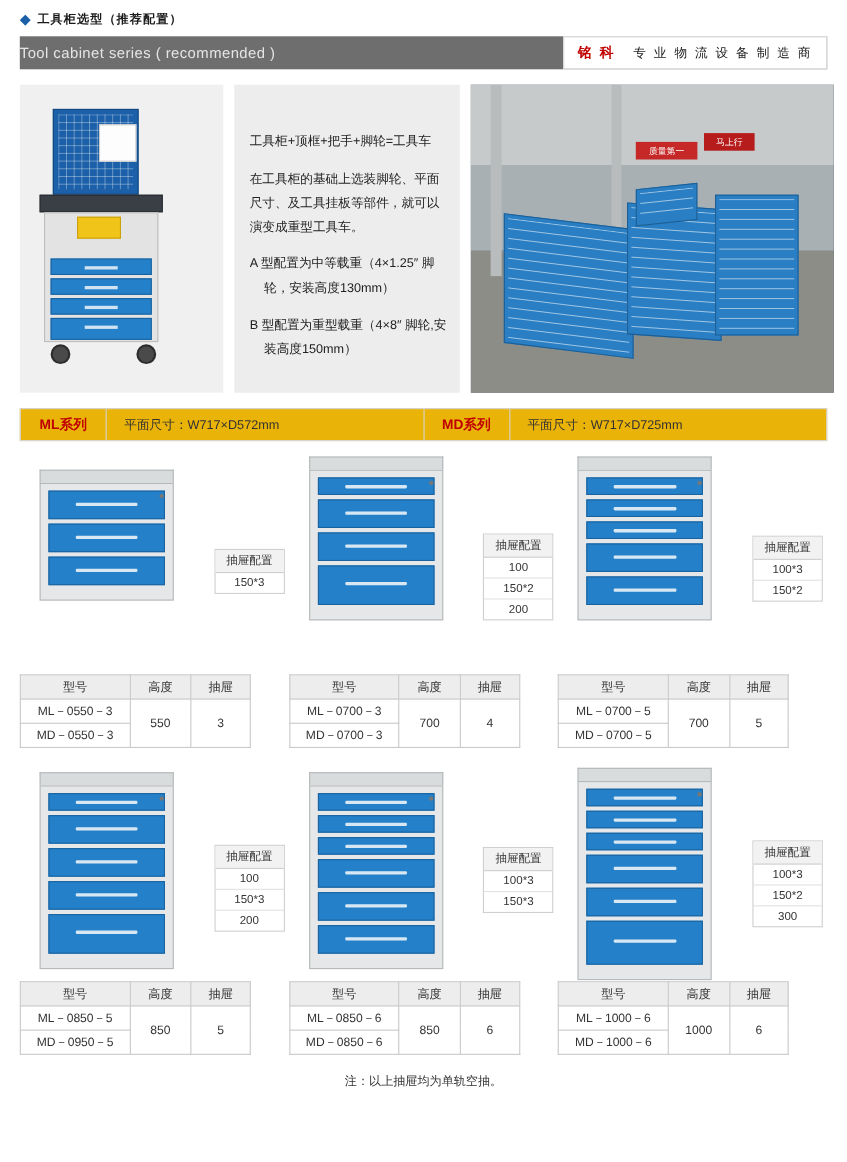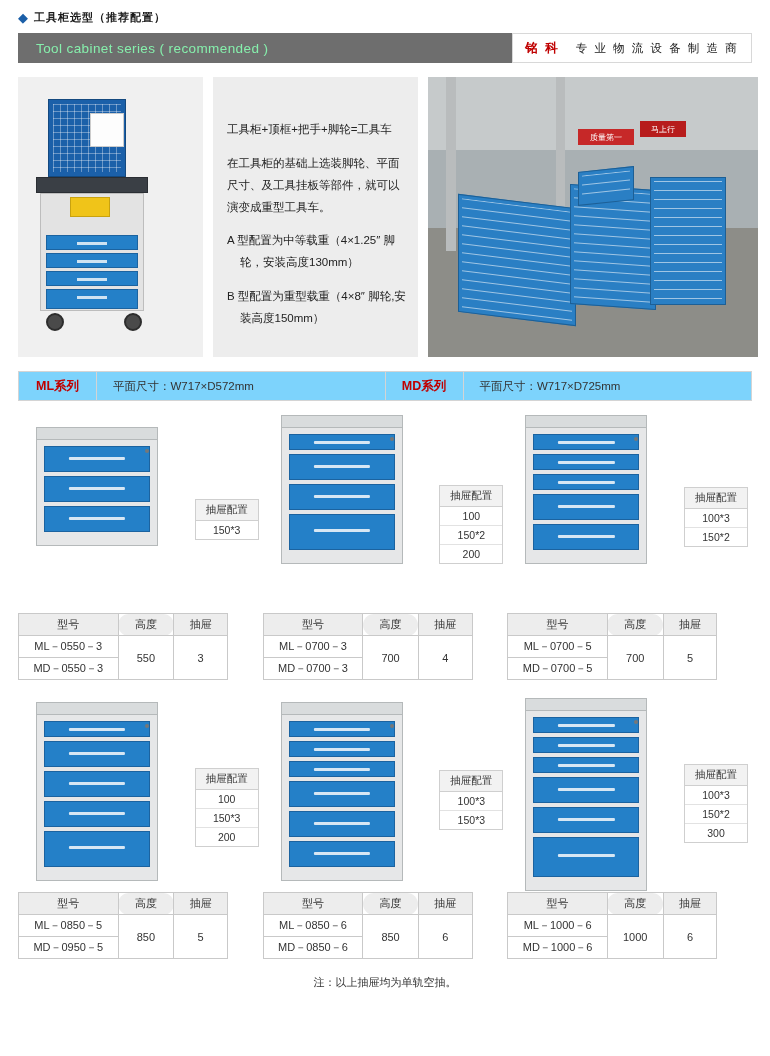--- a/index.html
+++ b/index.html
@@ -26,22 +26,21 @@
   }
   .title-bar {
     margin:4px 18px 0 18px;
     height:30px;
     background:#6e6e6e;
     display:flex; align-items:stretch;
   }
   .title-bar-left {
     flex:1;
     display:flex; align-items:center;
-    padding-left:18px;
-    color:#86efac;
+    color:#e5e5e5;
     font-size:13.5px;
     letter-spacing:.4px;
   }
   .title-bar-right {
     width:240px;
     background:#ffffff;
     display:flex; align-items:center; justify-content:center;
     gap:16px;
     border:1px solid #d8d8d8;
   }
@@ -133,21 +132,21 @@
   .w-banner {
     position:absolute; background:#c62828; color:#fff; font-size:8px;
     display:flex; align-items:center; justify-content:center;
   }
   .w-col { position:absolute; background:#b9bcbd; }
 
   
   .series {
     margin:14px 18px 0 18px;
     display:flex; border:1px solid #d4d4d4; height:30px;
-    background:#7dd3fc;
+    background:#eab308;
   }
   .series-cell { display:flex; align-items:center; }
   .series-name {
     width:78px; justify-content:center;
     color:#c00000; font-weight:bold; font-size:12.5px;
     border-right:1px solid #d4d4d4;
   }
   .series-val {
     flex:1; padding-left:16px; font-size:11.5px; color:#333;
     border-right:1px solid #d4d4d4;
@@ -203,21 +202,21 @@
   .spec {
     width:210px; border-collapse:collapse; margin-top:6px;
     font-size:11px; color:#333;padding-left:25px;
   }
   .spec th, .spec td {
     border:1px solid #c9c9c9; text-align:center; padding:3px 2px;
     background:#ffffff;
   }
   .spec th { background:#ededed; font-weight:normal; font-size:11px; }
   .spec .model { width:100px; }
-  .spec .h { width:56px;border-radius:11px; }
+  .spec .h { width:56px; }
   .spec .d { width:54px; }
 
   .note {
     margin:16px 0 0 0; text-align:center;
     font-size:11px; color:#333;
   }
 </style>
 </head>
 <body>
 

